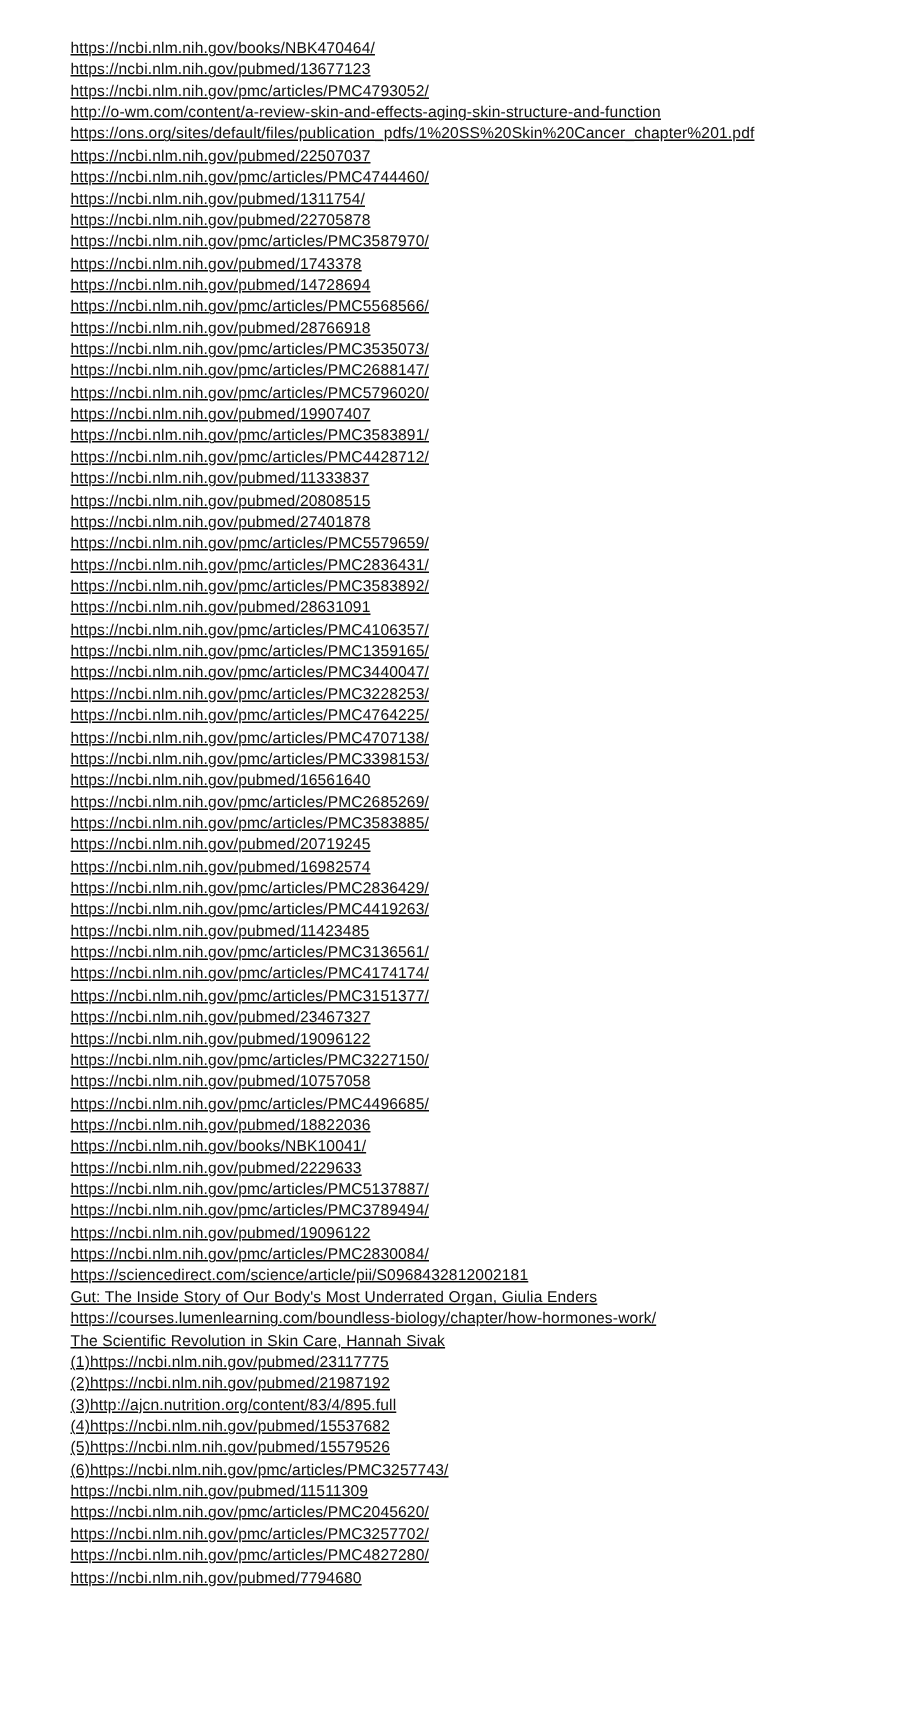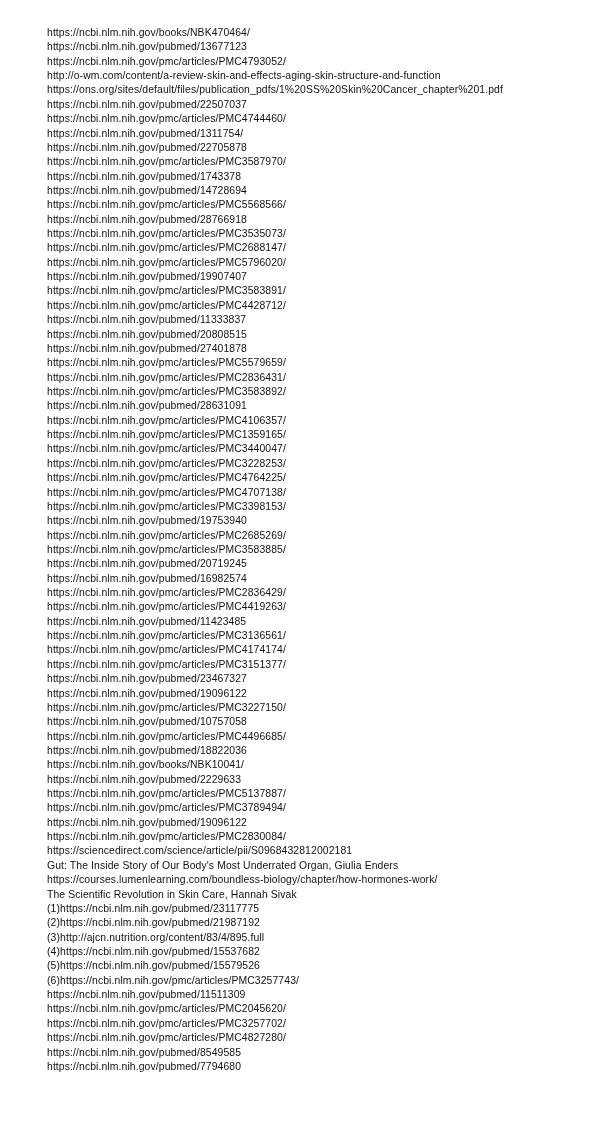--- a/index.html
+++ b/index.html
@@ -13,20 +13,21 @@
     font-family: "Liberation Sans", sans-serif;
     color: #0b0b0b;
     overflow: hidden;
   }
   .page {
     box-sizing: border-box;
     width: 600px;
     height: 1140px;
     padding: 26px 40px 10px 47px;
     background: #ffffff;
+    text-decoration: underline;
   }
   .ref-list {
     list-style: none;
     margin: 0;
     padding: 0;
   }
   .ref-list li {
     font-size: 10.4px;
     line-height: 14.36px;
     white-space: nowrap;
@@ -66,21 +67,21 @@
       <li>https://ncbi.nlm.nih.gov/pmc/articles/PMC2836431/</li>
       <li>https://ncbi.nlm.nih.gov/pmc/articles/PMC3583892/</li>
       <li>https://ncbi.nlm.nih.gov/pubmed/28631091</li>
       <li>https://ncbi.nlm.nih.gov/pmc/articles/PMC4106357/</li>
       <li>https://ncbi.nlm.nih.gov/pmc/articles/PMC1359165/</li>
       <li>https://ncbi.nlm.nih.gov/pmc/articles/PMC3440047/</li>
       <li>https://ncbi.nlm.nih.gov/pmc/articles/PMC3228253/</li>
       <li>https://ncbi.nlm.nih.gov/pmc/articles/PMC4764225/</li>
       <li>https://ncbi.nlm.nih.gov/pmc/articles/PMC4707138/</li>
       <li>https://ncbi.nlm.nih.gov/pmc/articles/PMC3398153/</li>
-      <li>https://ncbi.nlm.nih.gov/pubmed/19753940</li>
+      <li>https://ncbi.nlm.nih.gov/pubmed/16561640</li>
       <li>https://ncbi.nlm.nih.gov/pmc/articles/PMC2685269/</li>
       <li>https://ncbi.nlm.nih.gov/pmc/articles/PMC3583885/</li>
       <li>https://ncbi.nlm.nih.gov/pubmed/20719245</li>
       <li>https://ncbi.nlm.nih.gov/pubmed/16982574</li>
       <li>https://ncbi.nlm.nih.gov/pmc/articles/PMC2836429/</li>
       <li>https://ncbi.nlm.nih.gov/pmc/articles/PMC4419263/</li>
       <li>https://ncbi.nlm.nih.gov/pubmed/11423485</li>
       <li>https://ncbi.nlm.nih.gov/pmc/articles/PMC3136561/</li>
       <li>https://ncbi.nlm.nih.gov/pmc/articles/PMC4174174/</li>
       <li>https://ncbi.nlm.nih.gov/pmc/articles/PMC3151377/</li>
@@ -103,16 +104,15 @@
       <li>(1)https://ncbi.nlm.nih.gov/pubmed/23117775</li>
       <li>(2)https://ncbi.nlm.nih.gov/pubmed/21987192</li>
       <li>(3)http://ajcn.nutrition.org/content/83/4/895.full</li>
       <li>(4)https://ncbi.nlm.nih.gov/pubmed/15537682</li>
       <li>(5)https://ncbi.nlm.nih.gov/pubmed/15579526</li>
       <li>(6)https://ncbi.nlm.nih.gov/pmc/articles/PMC3257743/</li>
       <li>https://ncbi.nlm.nih.gov/pubmed/11511309</li>
       <li>https://ncbi.nlm.nih.gov/pmc/articles/PMC2045620/</li>
       <li>https://ncbi.nlm.nih.gov/pmc/articles/PMC3257702/</li>
       <li>https://ncbi.nlm.nih.gov/pmc/articles/PMC4827280/</li>
-      <li>https://ncbi.nlm.nih.gov/pubmed/8549585</li>
       <li>https://ncbi.nlm.nih.gov/pubmed/7794680</li>
     </ul>
 </div>
 
 </body></html>

